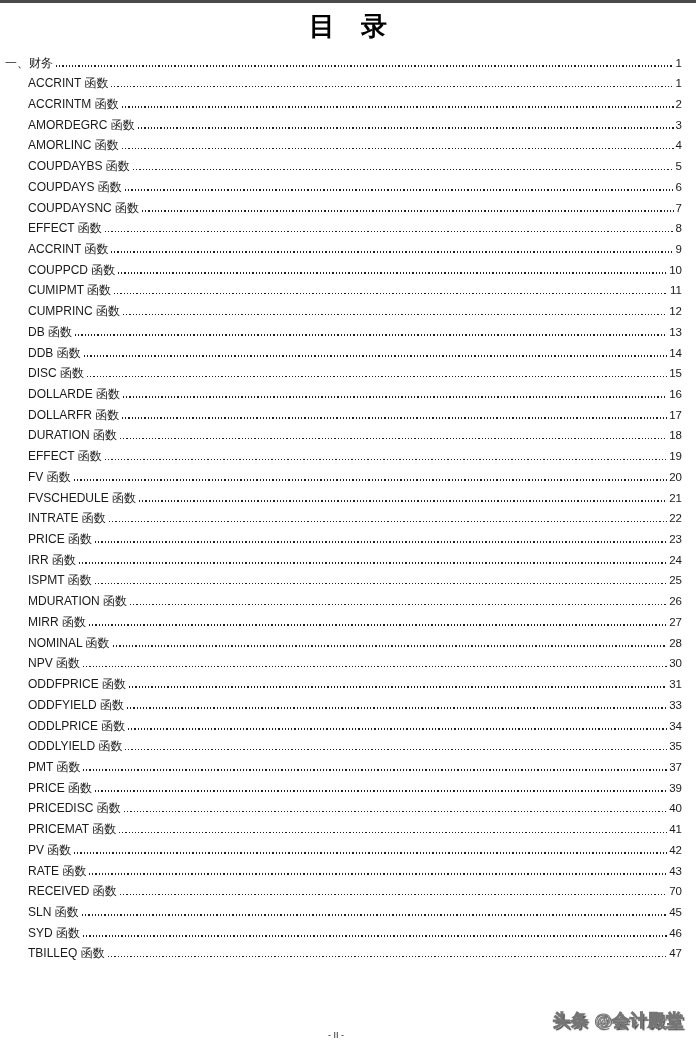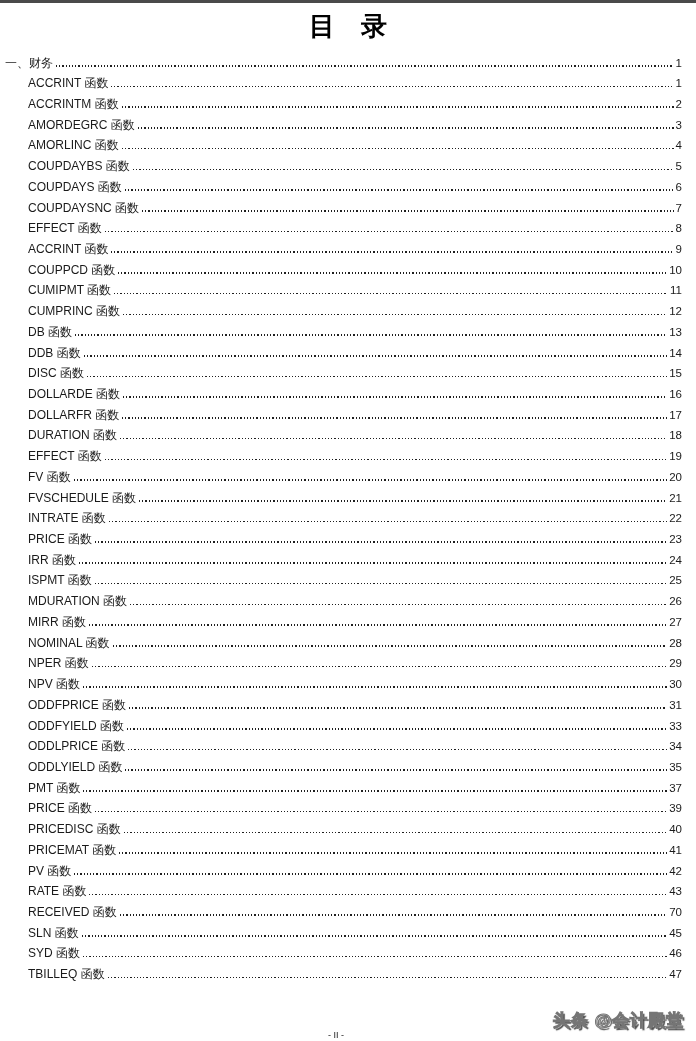--- a/index.html
+++ b/index.html
@@ -220,25 +220,20 @@
     <span class="toc-label">MIRR 函数</span>
     <span class="toc-dots"></span>
     <span class="toc-page">27</span>
   </div>
     <div class="toc-row lvl1">
     <span class="toc-label">NOMINAL 函数</span>
     <span class="toc-dots"></span>
     <span class="toc-page">28</span>
   </div>
     <div class="toc-row lvl1">
-    <span class="toc-label">NPER 函数</span>
-    <span class="toc-dots"></span>
-    <span class="toc-page">29</span>
-  </div>
-    <div class="toc-row lvl1">
     <span class="toc-label">NPV 函数</span>
     <span class="toc-dots"></span>
     <span class="toc-page">30</span>
   </div>
     <div class="toc-row lvl1">
     <span class="toc-label">ODDFPRICE 函数</span>
     <span class="toc-dots"></span>
     <span class="toc-page">31</span>
   </div>
     <div class="toc-row lvl1">

